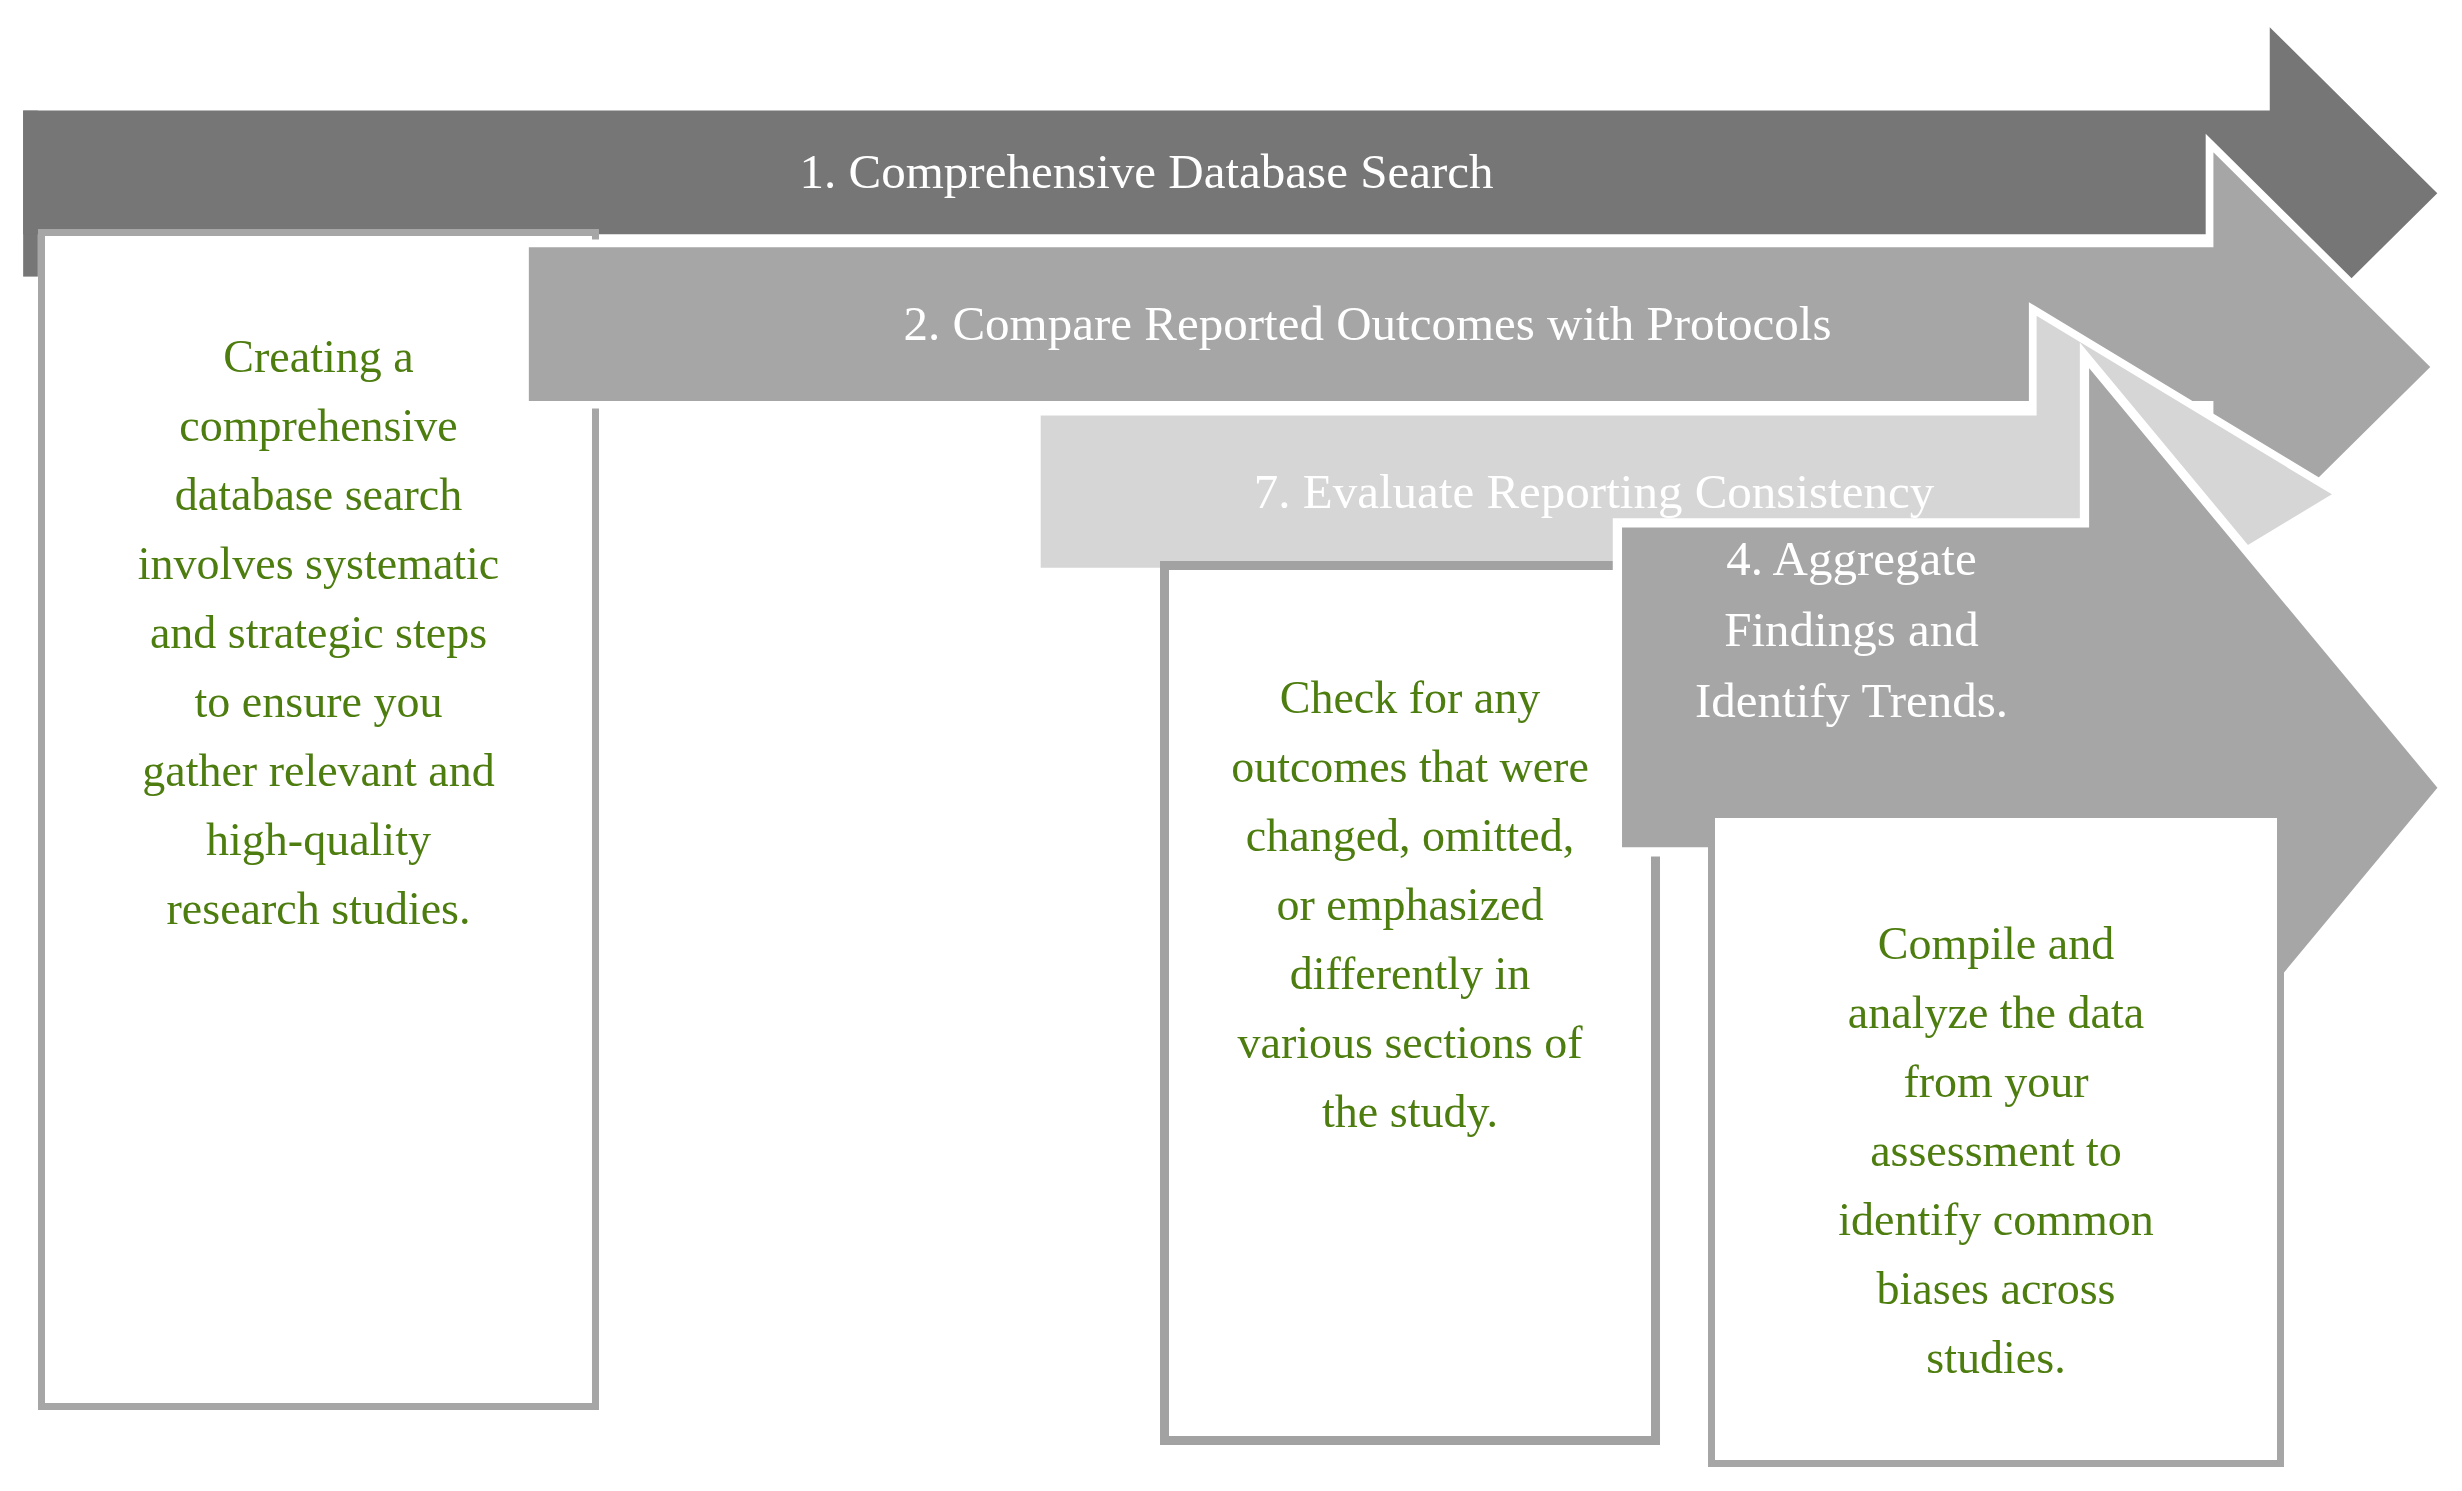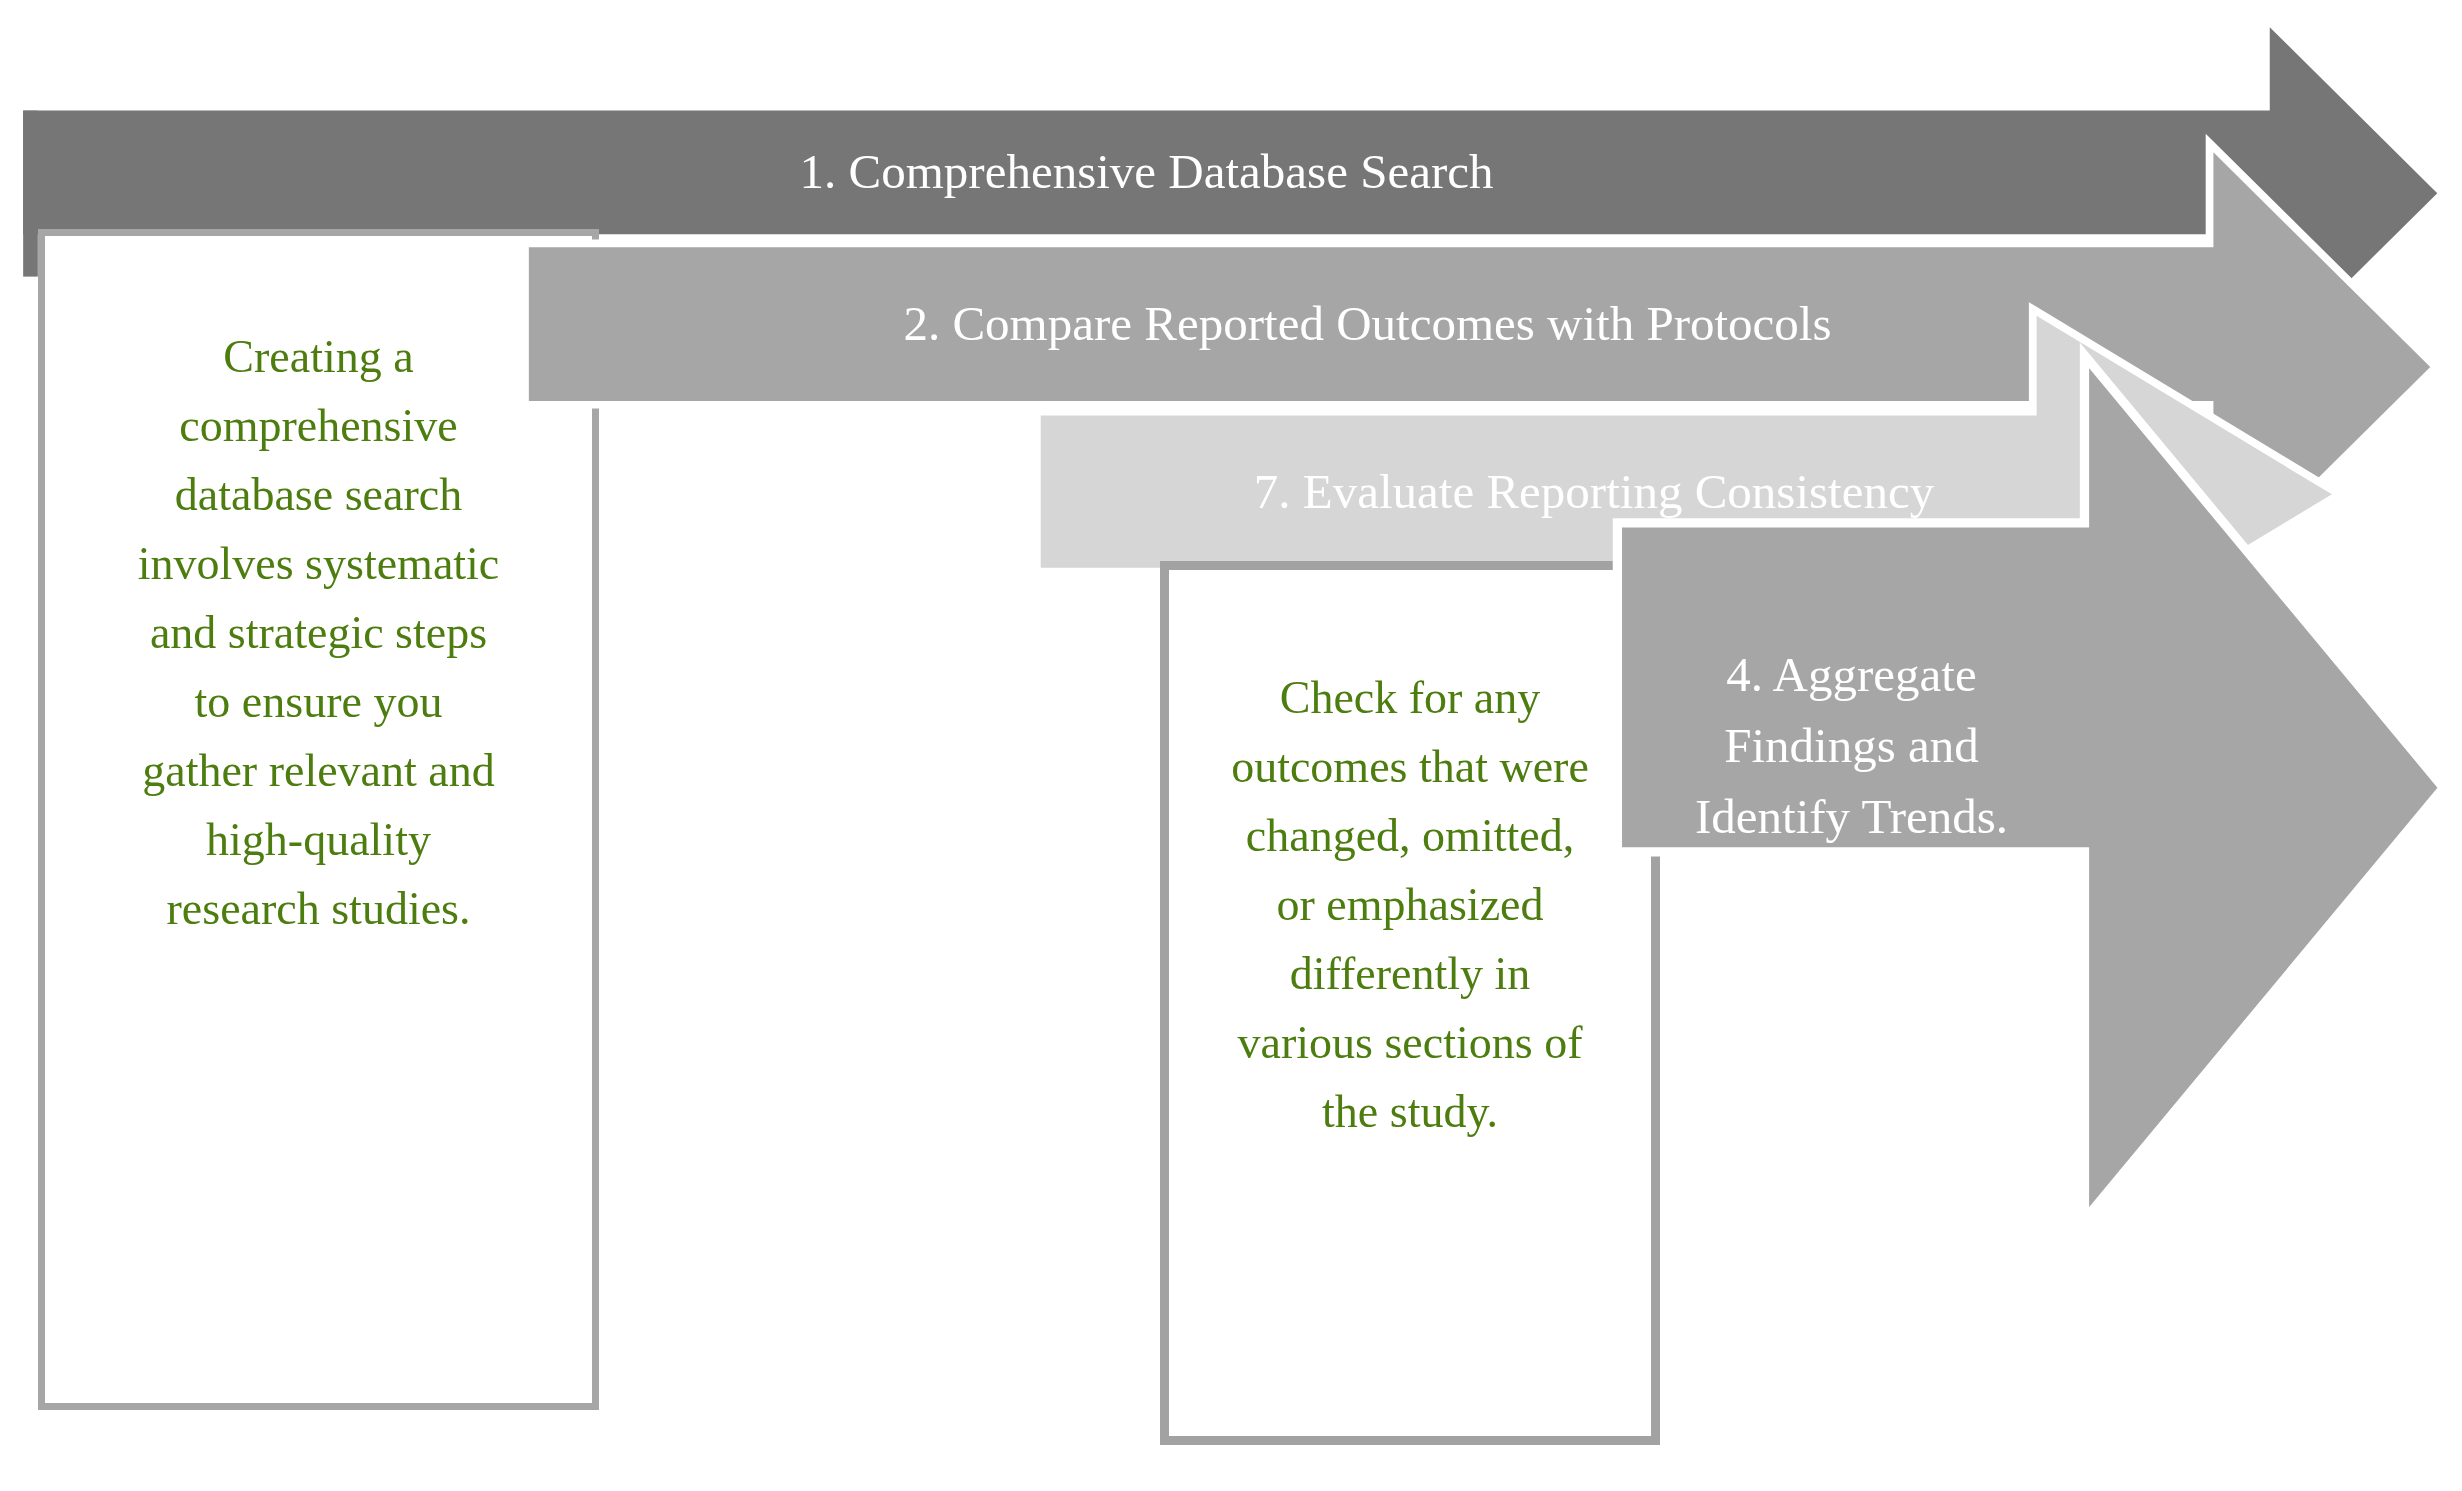--- a/index.html
+++ b/index.html
@@ -24,21 +24,21 @@
     font-size: 49px;
     text-align: center;
     white-space: pre-line;
     pointer-events: none;
   }
   #banner1-label { left: 23px;   top: 110px; width: 2247px; line-height: 124px; }
   #banner2-label { left: 525px;  top: 243px; width: 1685px; line-height: 161px; }
   #banner3-label { left: 1096px; top: 412px; width: 996px; line-height: 160px; }
   #banner4-label {
     left: 1618px; top: 523px; width: 467px; height: 329px;
-    display: flex; align-items: flex-end; justify-content: center;
+    display: flex; align-items: flex-start; justify-content: center;
     line-height: 71px;
   }
   .textbox {
     position: absolute;
     background: #ffffff;
     border: 7.7px solid #a6a6a6;
     box-sizing: border-box;
     color: #4d7c0f;
     font-size: 46px;
     line-height: 69px;
@@ -98,15 +98,24 @@
 
   <svg class="arrow-layer" viewBox="0 0 3189 1932" width="2462" height="1492">
     <polygon points="2095,677 2700,677 2700,460 3165,1020 2700,1580 2700,1103 2095,1103" stroke="#ffffff" stroke-width="12" stroke-linejoin="miter" fill="#a6a6a6"></polygon>
   </svg>
   <div class="banner-label" id="banner4-label">
     <span>4. Aggregate
 Findings and
 Identify Trends.</span>
   </div>
 
+  <div class="textbox" id="box4">
+    <span>Compile and
+analyze the data
+from your
+assessment to
+identify common
+biases across
+studies.</span>
+  </div>
 
 </div>
 
 
 </body></html>

